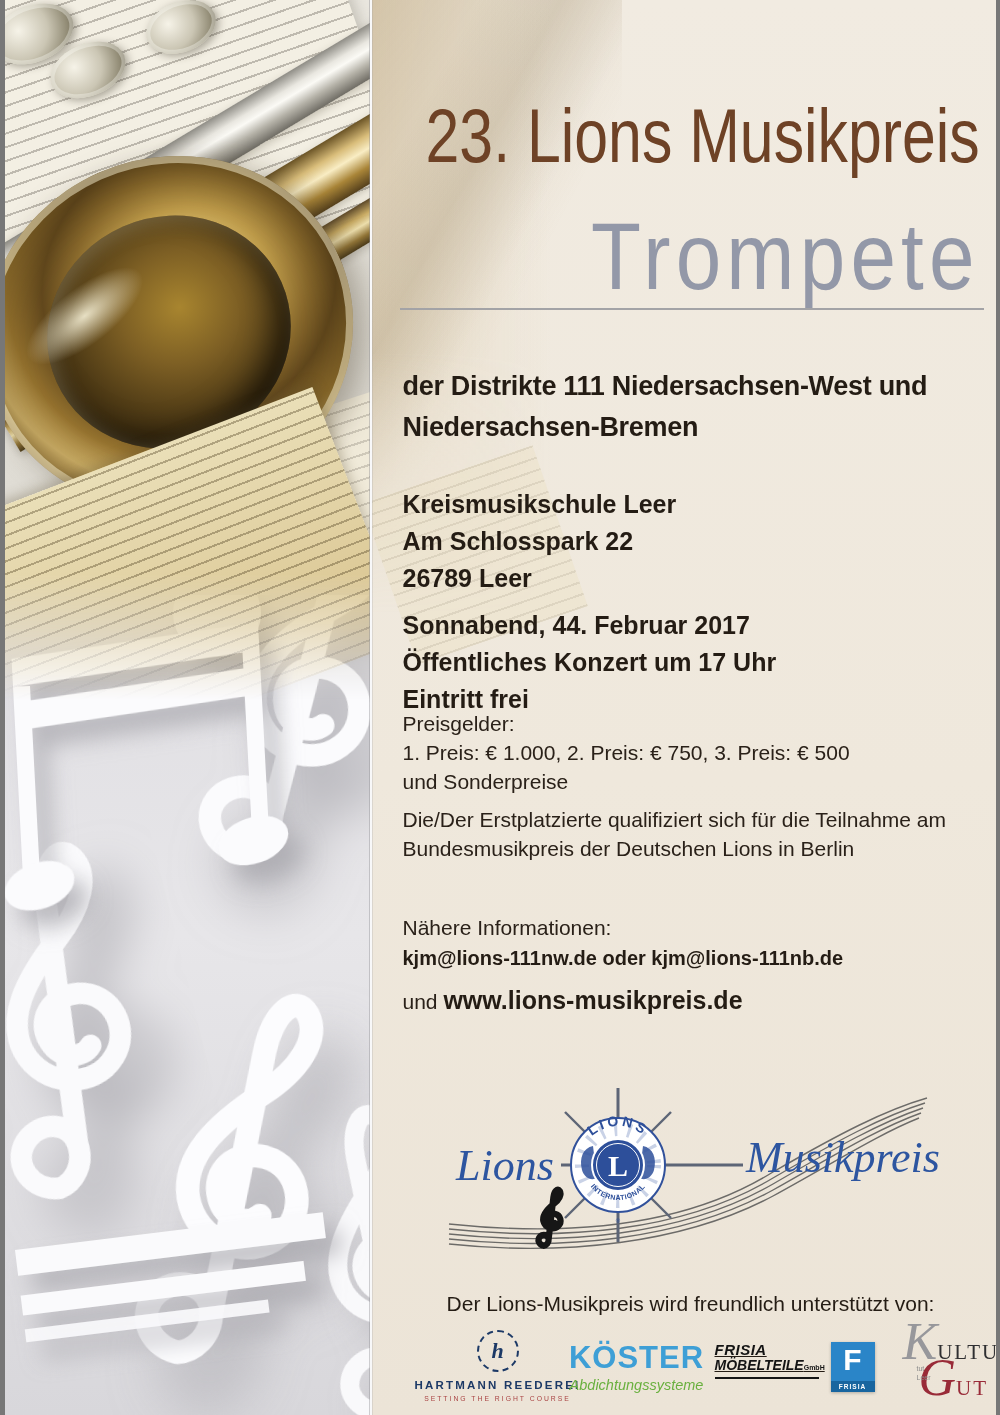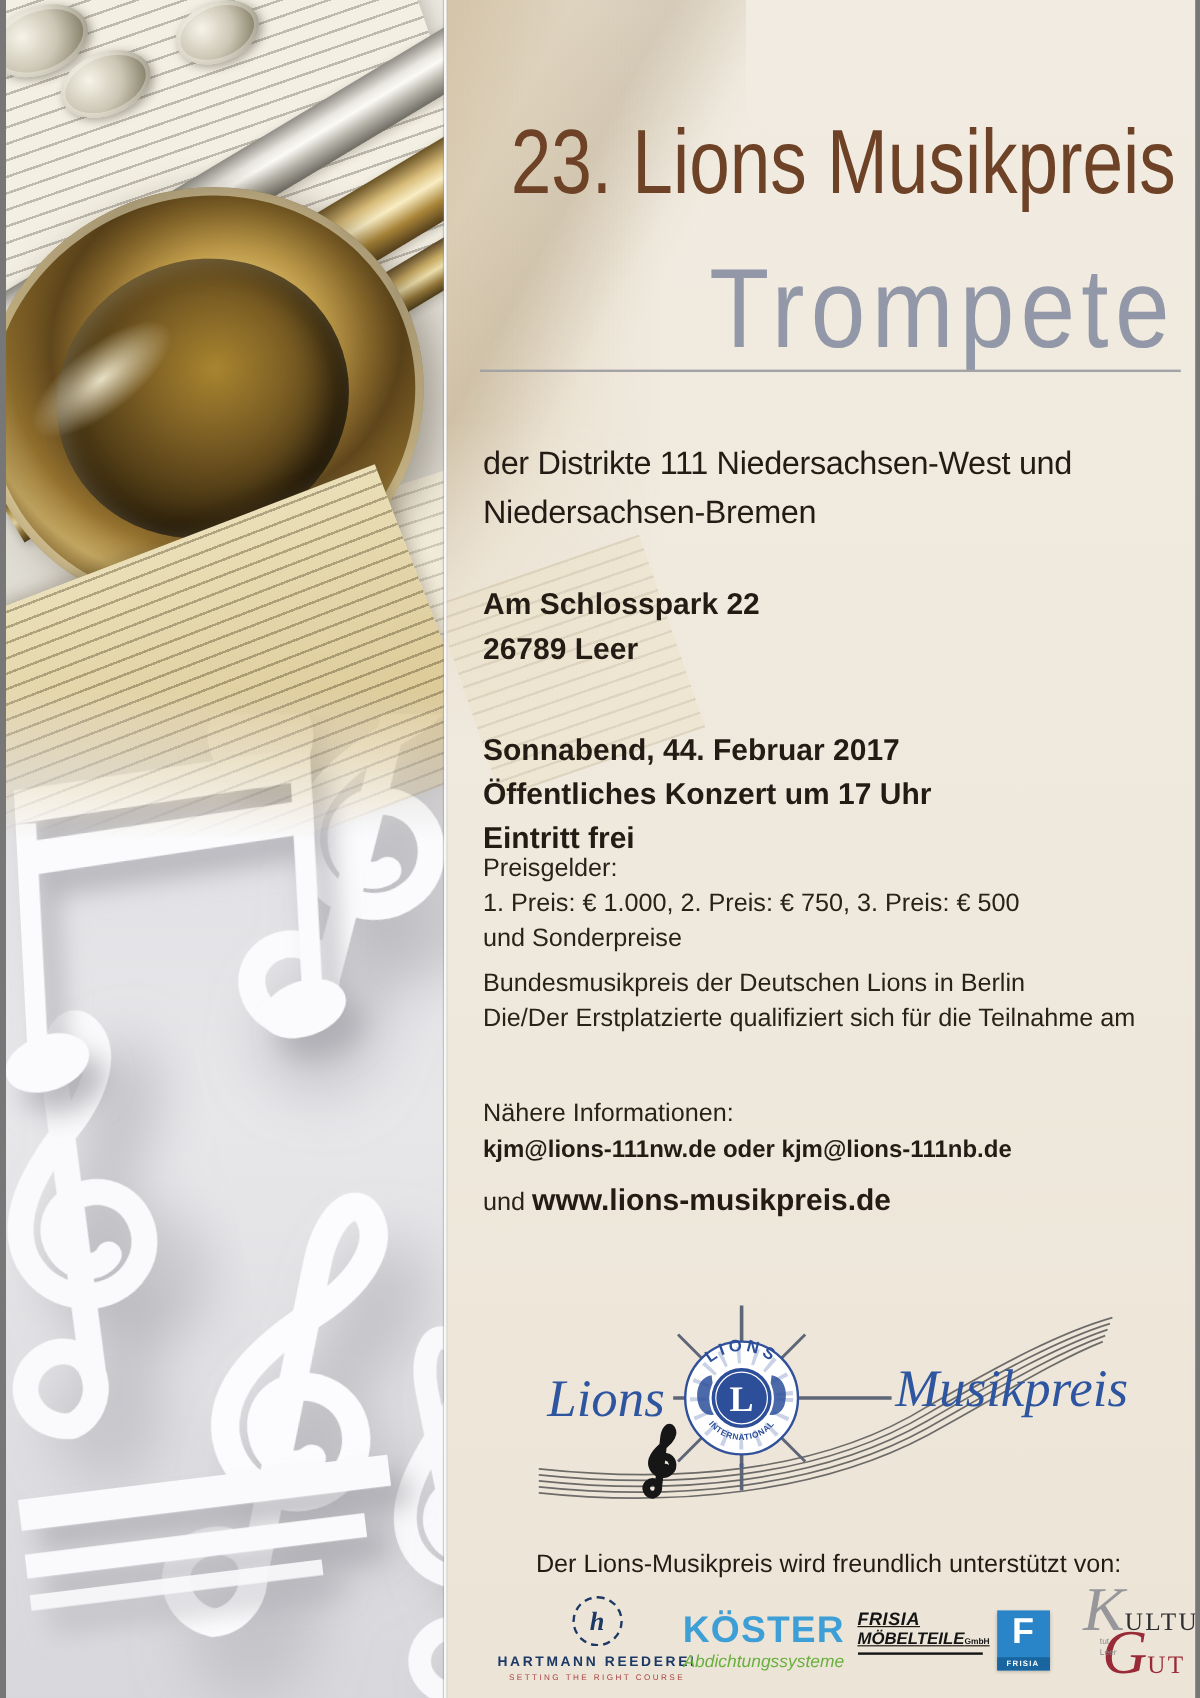--- a/index.html
+++ b/index.html
@@ -64,21 +64,21 @@
   .deco{left:0;top:595px;z-index:2;}
 
   
   .title{right:16px;top:98px;z-index:7;font-size:76px;line-height:1;color:#6e4226;white-space:nowrap;
     transform:scaleX(.8);transform-origin:100% 50%;letter-spacing:0;}
   .subtitle{right:16px;top:210px;z-index:7;font-size:94px;line-height:1;color:#9398a8;white-space:nowrap;
     transform:scaleX(.87);transform-origin:100% 50%;letter-spacing:6px;}
   .rule{left:395px;right:12px;top:308px;height:2px;background:#a3a3a6;z-index:7;}
 
   .txt{left:398px;z-index:7;}
-  .districts{top:366px;width:546px;font-size:27px;font-weight:normal;line-height:41px;letter-spacing:-.3px;}
+  .districts{top:366px;width:546px;font-size:27px;font-weight:bold;line-height:41px;letter-spacing:-.3px;}
   .districts .l2{text-align:left;padding-right:12px;}
   .venue{top:486px;font-size:25px;font-weight:bold;line-height:37px;}
   .event{top:607px;font-size:25px;font-weight:bold;line-height:37px;}
   .prizes{top:709px;font-size:21px;line-height:29px;color:#2a2119;}
   .qual{top:805px;font-size:21px;line-height:29px;color:#2a2119;}
   .info-label{top:916px;font-size:21px;color:#2a2119;}
   .info-emails{top:947px;font-size:20px;font-weight:bold;}
   .info-web{top:986px;font-size:21px;color:#2a2119;}
   .info-web b{font-size:25px;color:#241c14;}
 
@@ -173,39 +173,40 @@
   <div class="abs title">23. Lions Musikpreis</div>
   <div class="abs subtitle">Trompete</div>
   <div class="abs rule"></div>
 
   <div class="abs txt districts">
     <div class="l1">der Distrikte 111 Niedersachsen-West und</div>
     <div class="l2">Niedersachsen-Bremen</div>
   </div>
 
   <div class="abs txt venue">
+    <div>Kreismusikschule Leer</div>
     <div>Am Schlosspark 22</div>
     <div>26789 Leer</div>
   </div>
 
   <div class="abs txt event">
     <div>Sonnabend, 44. Februar 2017</div>
     <div>Öffentliches Konzert um 17 Uhr</div>
     <div>Eintritt frei</div>
   </div>
 
   <div class="abs txt prizes">
     <div>Preisgelder:</div>
     <div>1. Preis: € 1.000, 2. Preis: € 750, 3. Preis: € 500</div>
     <div>und Sonderpreise</div>
   </div>
 
   <div class="abs txt qual">
+    <div>Die/Der Erstplatzierte qualifiziert sich für die Teilnahme am</div>
     <div>Bundesmusikpreis der Deutschen Lions in Berlin</div>
-    <div>Die/Der Erstplatzierte qualifiziert sich für die Teilnahme am</div>
   </div>
 
   <div class="abs txt info-label">Nähere Informationen:</div>
   <div class="abs txt info-emails">kjm@lions-111nw.de oder kjm@lions-111nb.de</div>
   <div class="abs txt info-web">
     <span>und</span>
     <b>www.lions-musikpreis.de</b>
   </div>
 
   <svg class="abs logo-svg" width="532" height="186" viewBox="0 0 532 186">

